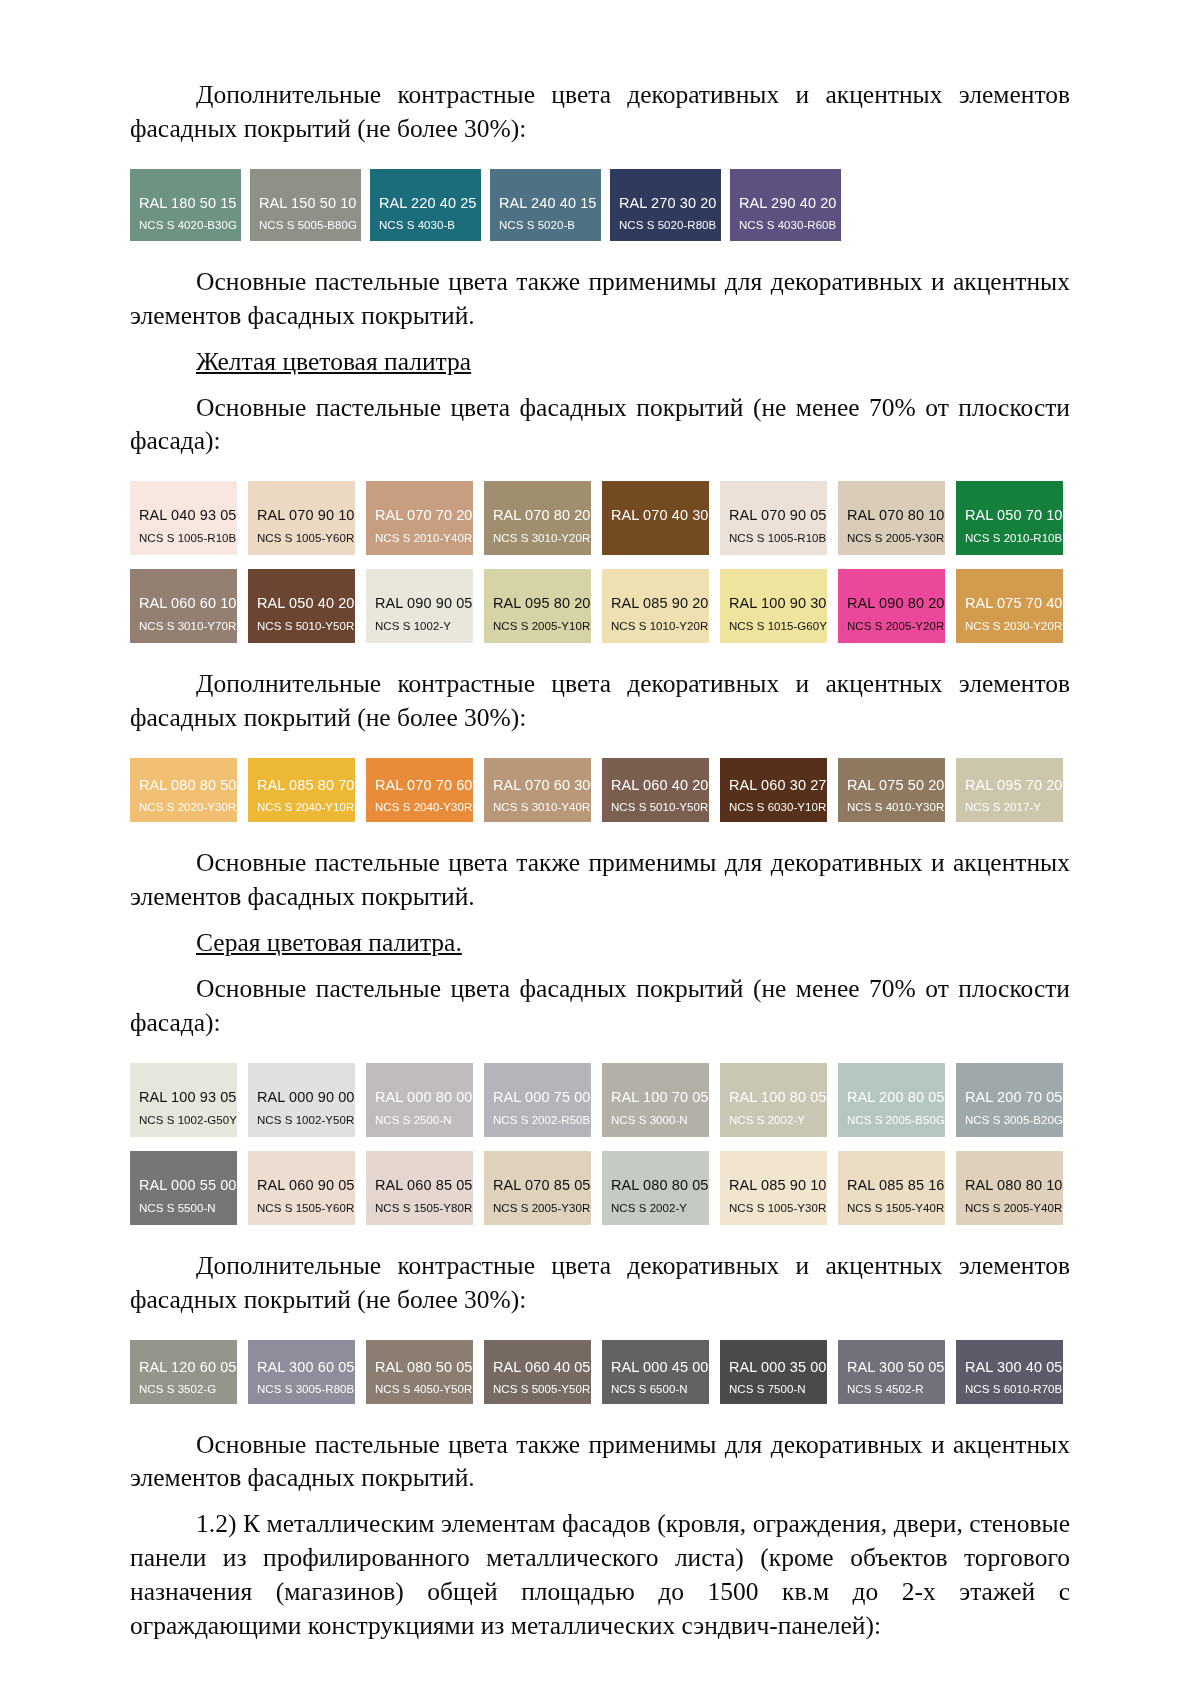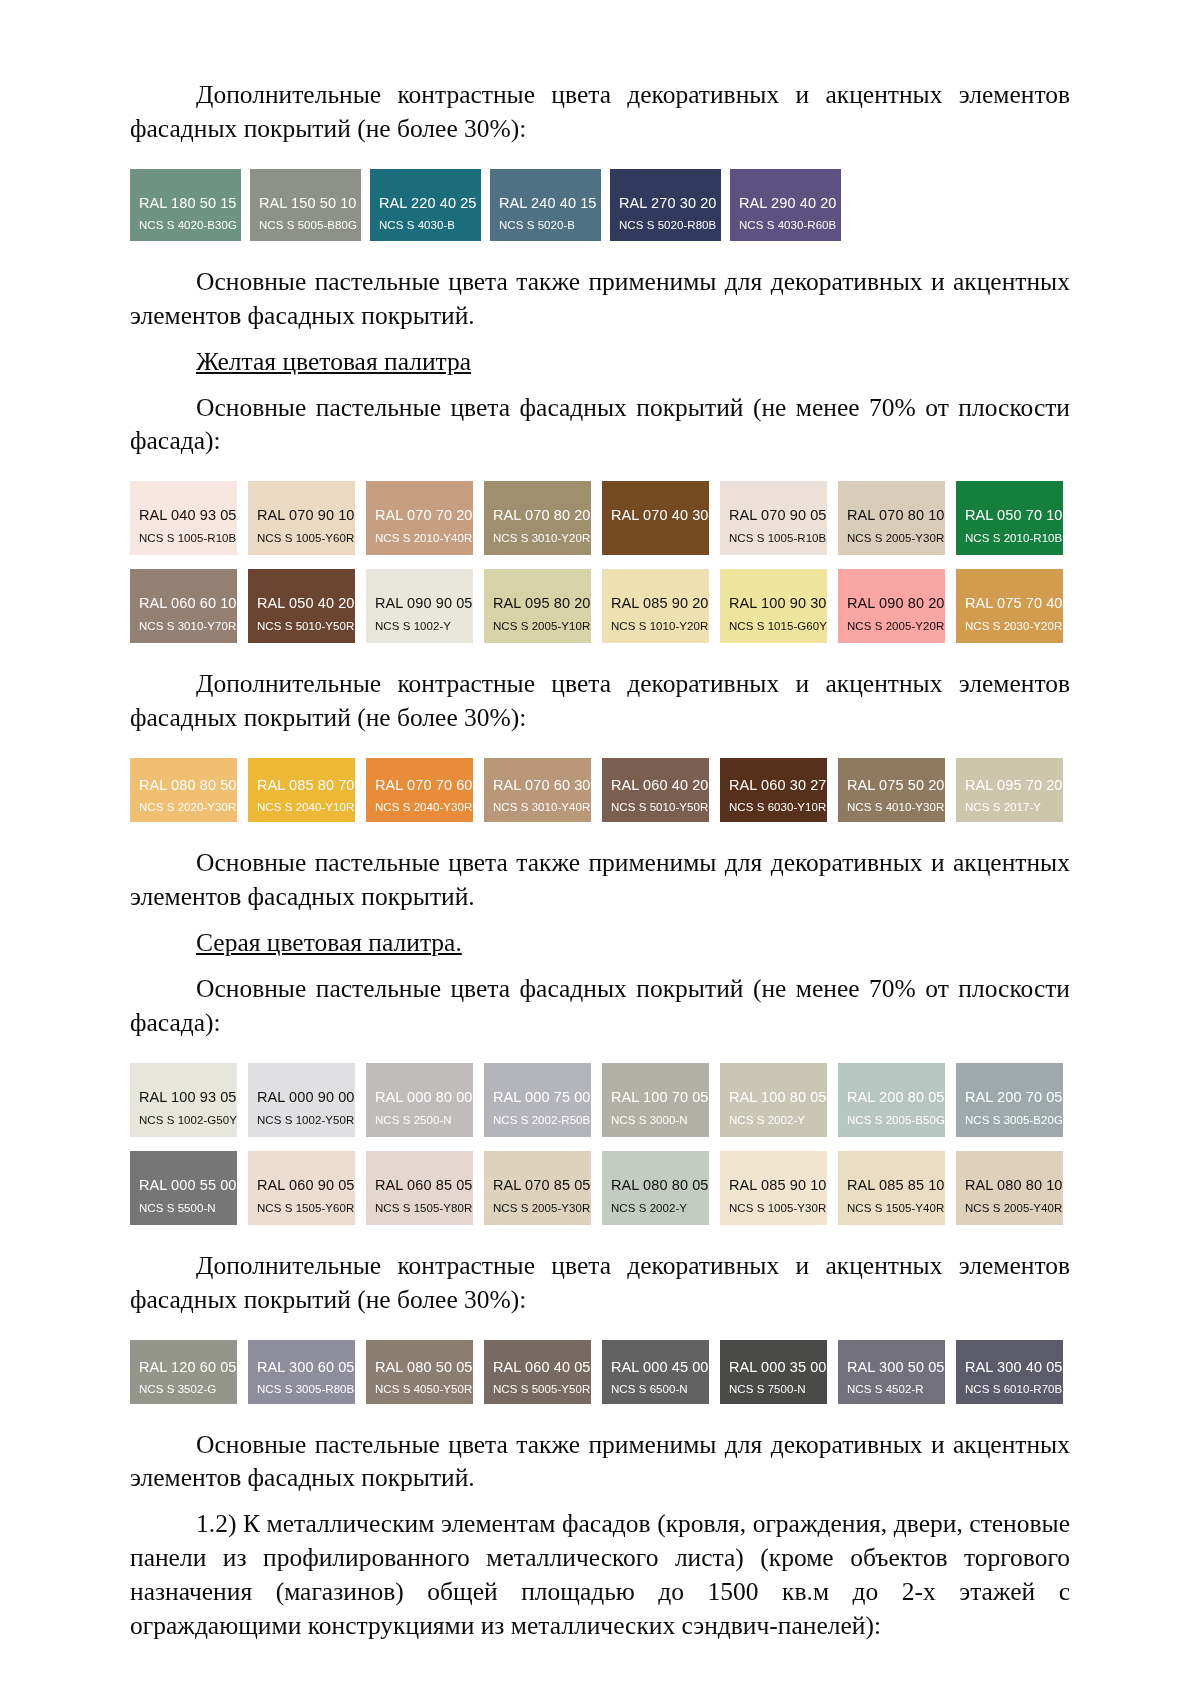--- a/index.html
+++ b/index.html
@@ -209,21 +209,21 @@
         <div class="ncs" style="color: rgb(17, 17, 17);">NCS S 2005-Y10R</div>
       </div>
       <div class="swatch" style="background: rgb(238, 224, 177);">
         <div class="ral" style="color: rgb(17, 17, 17);">RAL 085 90 20</div>
         <div class="ncs" style="color: rgb(17, 17, 17);">NCS S 1010-Y20R</div>
       </div>
       <div class="swatch" style="background: rgb(239, 228, 157);">
         <div class="ral" style="color: rgb(17, 17, 17);">RAL 100 90 30</div>
         <div class="ncs" style="color: rgb(17, 17, 17);">NCS S 1015-G60Y</div>
       </div>
-      <div class="swatch" style="background: #fca5a5;">
+      <div class="swatch" style="background: #ec4899;">
         <div class="ral" style="color: rgb(17, 17, 17);">RAL 090 80 20</div>
         <div class="ncs" style="color: rgb(17, 17, 17);">NCS S 2005-Y20R</div>
       </div>
       <div class="swatch" style="background: rgb(211, 155, 78);">
         <div class="ral" style="color: rgb(255, 255, 255);">RAL 075 70 40</div>
         <div class="ncs" style="color: rgb(255, 255, 255);">NCS S 2030-Y20R</div>
       </div>
     </div>
 
   <div class="block-gap"></div>
@@ -335,21 +335,21 @@
       </div>
       <div class="swatch" style="background: rgb(195, 203, 194);">
         <div class="ral" style="color: rgb(17, 17, 17);">RAL 080 80 05</div>
         <div class="ncs" style="color: rgb(17, 17, 17);">NCS S 2002-Y</div>
       </div>
       <div class="swatch" style="background: rgb(242, 229, 207);">
         <div class="ral" style="color: rgb(17, 17, 17);">RAL 085 90 10</div>
         <div class="ncs" style="color: rgb(17, 17, 17);">NCS S 1005-Y30R</div>
       </div>
       <div class="swatch" style="background: rgb(235, 220, 196);">
-        <div class="ral" style="color: rgb(17, 17, 17);">RAL 085 85 10</div>
+        <div class="ral" style="color: rgb(17, 17, 17);">RAL 085 85 16</div>
         <div class="ncs" style="color: rgb(17, 17, 17);">NCS S 1505-Y40R</div>
       </div>
       <div class="swatch" style="background: rgb(222, 208, 187);">
         <div class="ral" style="color: rgb(17, 17, 17);">RAL 080 80 10</div>
         <div class="ncs" style="color: rgb(17, 17, 17);">NCS S 2005-Y40R</div>
       </div>
     </div>
 
   <div class="block-gap"></div>
 

